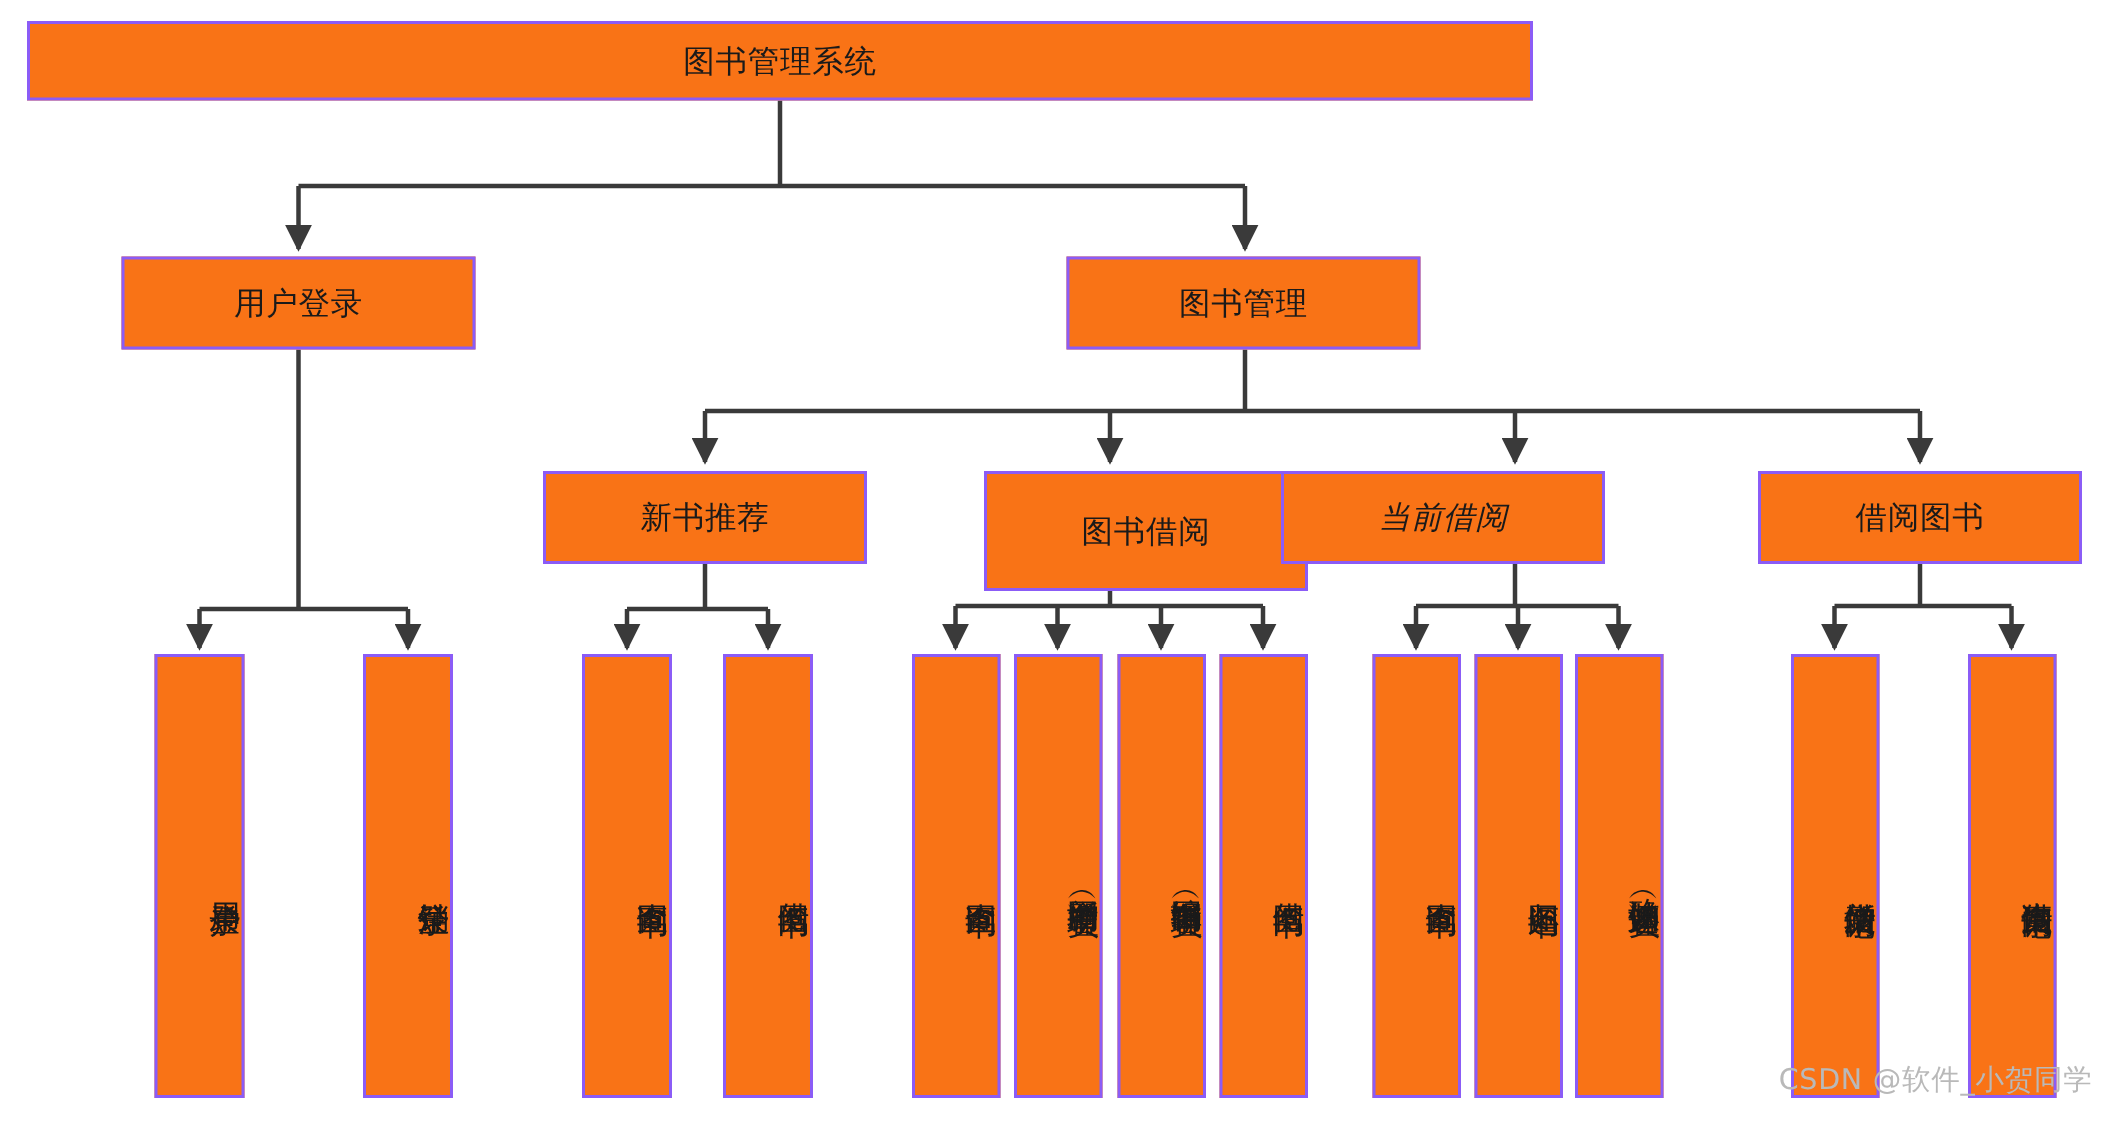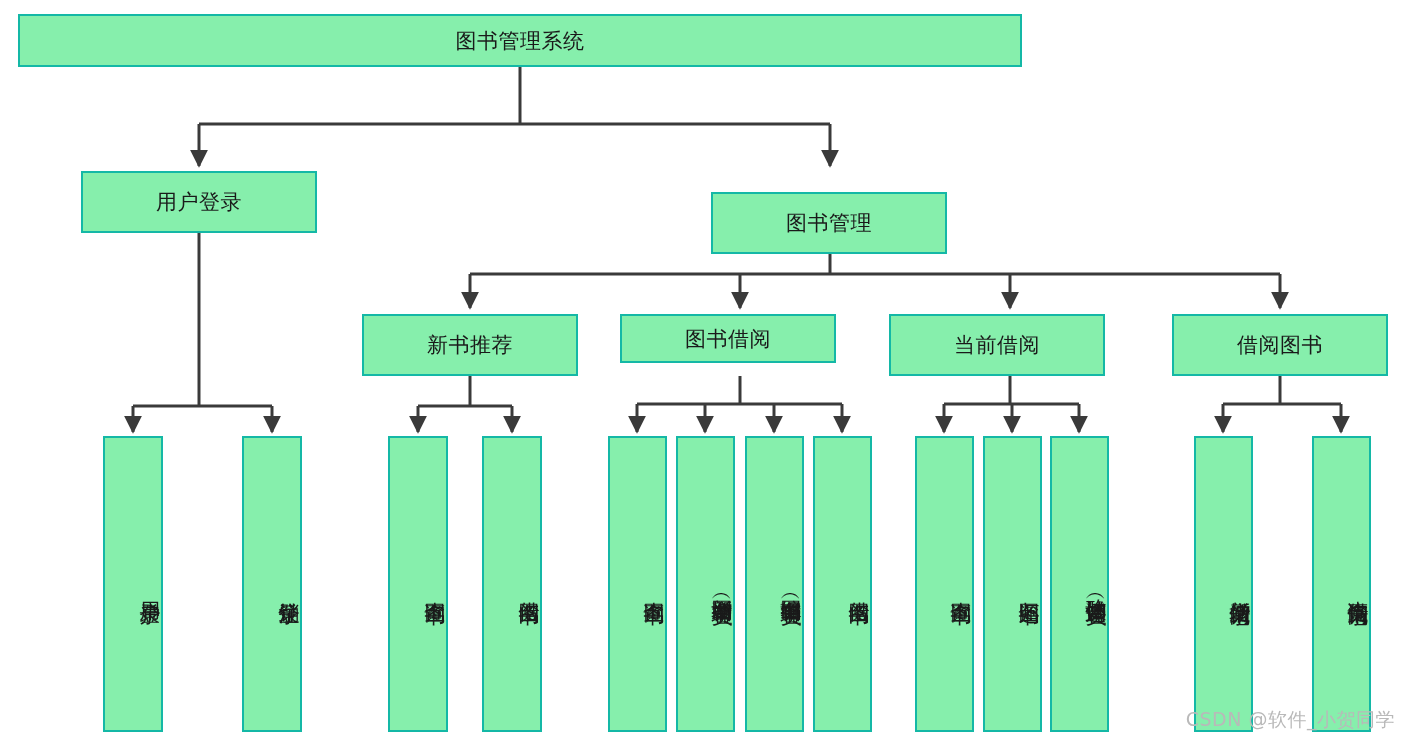--- a/index.html
+++ b/index.html
@@ -21,22 +21,22 @@
     position: absolute;
     left: 0;
     top: 0;
     width: 1405px;
     height: 747px;
     pointer-events: none;
   }
   .node {
     position: absolute;
     box-sizing: border-box;
-    background: #86efac;
-    border: 2px solid #14b8a6;
+    background: #f97316;
+    border: 2px solid #8b5cf6;
     display: flex;
     align-items: center;
     justify-content: center;
     color: #1a1a1a;
   }
   .node.h {
     font-size: 21px;
     letter-spacing: 0.5px;
   }
   .node.v {
@@ -123,31 +123,31 @@
     </g>
   </svg>
 
   <div class="node h" style="left:18px; top:14px; width:1004px; height:53px;">
     <span class="label">图书管理系统</span>
   </div>
 
   <div class="node h" style="left:81px; top:171px; width:236px; height:62px;">
     <span class="label">用户登录</span>
   </div>
-  <div class="node h" style="left:711px; top:171px; width:236px; height:62px;margin-top:21px;">
+  <div class="node h" style="left:711px; top:171px; width:236px; height:62px;">
     <span class="label">图书管理</span>
   </div>
 
   <div class="node h" style="left:362px; top:314px; width:216px; height:62px;">
     <span class="label">新书推荐</span>
   </div>
-  <div class="node h" style="left:620px; top:314px; width:216px; height:49px;">
+  <div class="node h" style="left:656px; top:314px; width:216px; height:80px;">
     <span class="label">图书借阅</span>
   </div>
-  <div class="node h" style="left:889px; top:314px; width:216px; height:62px;">
+  <div class="node h" style="left:854px; top:314px; width:216px; height:62px;font-style:italic;">
     <span class="label">当前借阅</span>
   </div>
   <div class="node h" style="left:1172px; top:314px; width:216px; height:62px;">
     <span class="label">借阅图书</span>
   </div>
 
   <div class="node v" style="left:103px; top:436px; width:60px; height:296px;">
     <span class="label">用户登录</span>
   </div>
   <div class="node v" style="left:242px; top:436px; width:60px; height:296px;">

